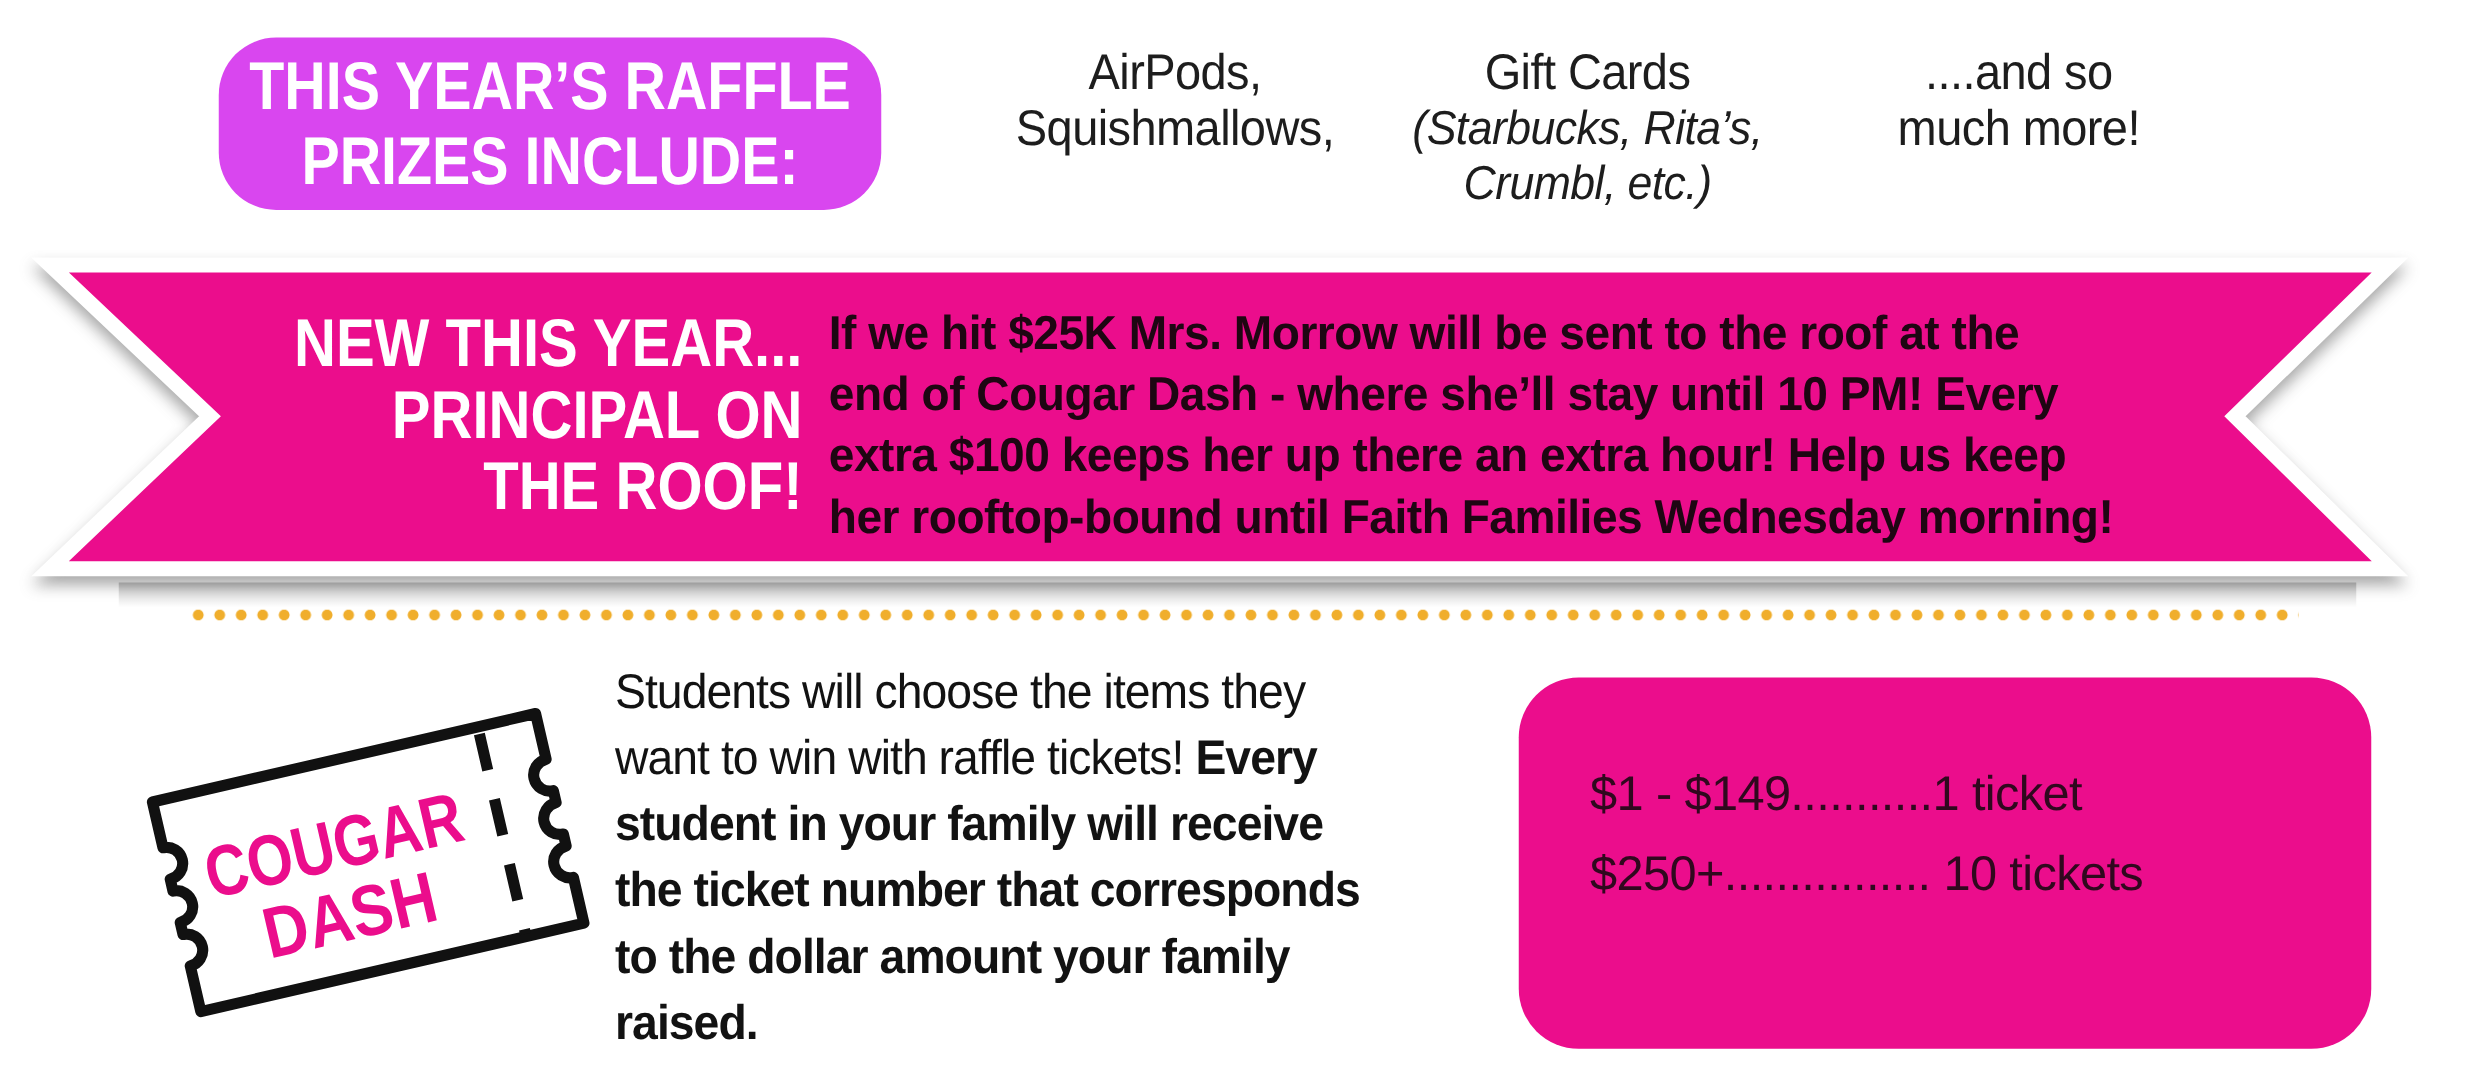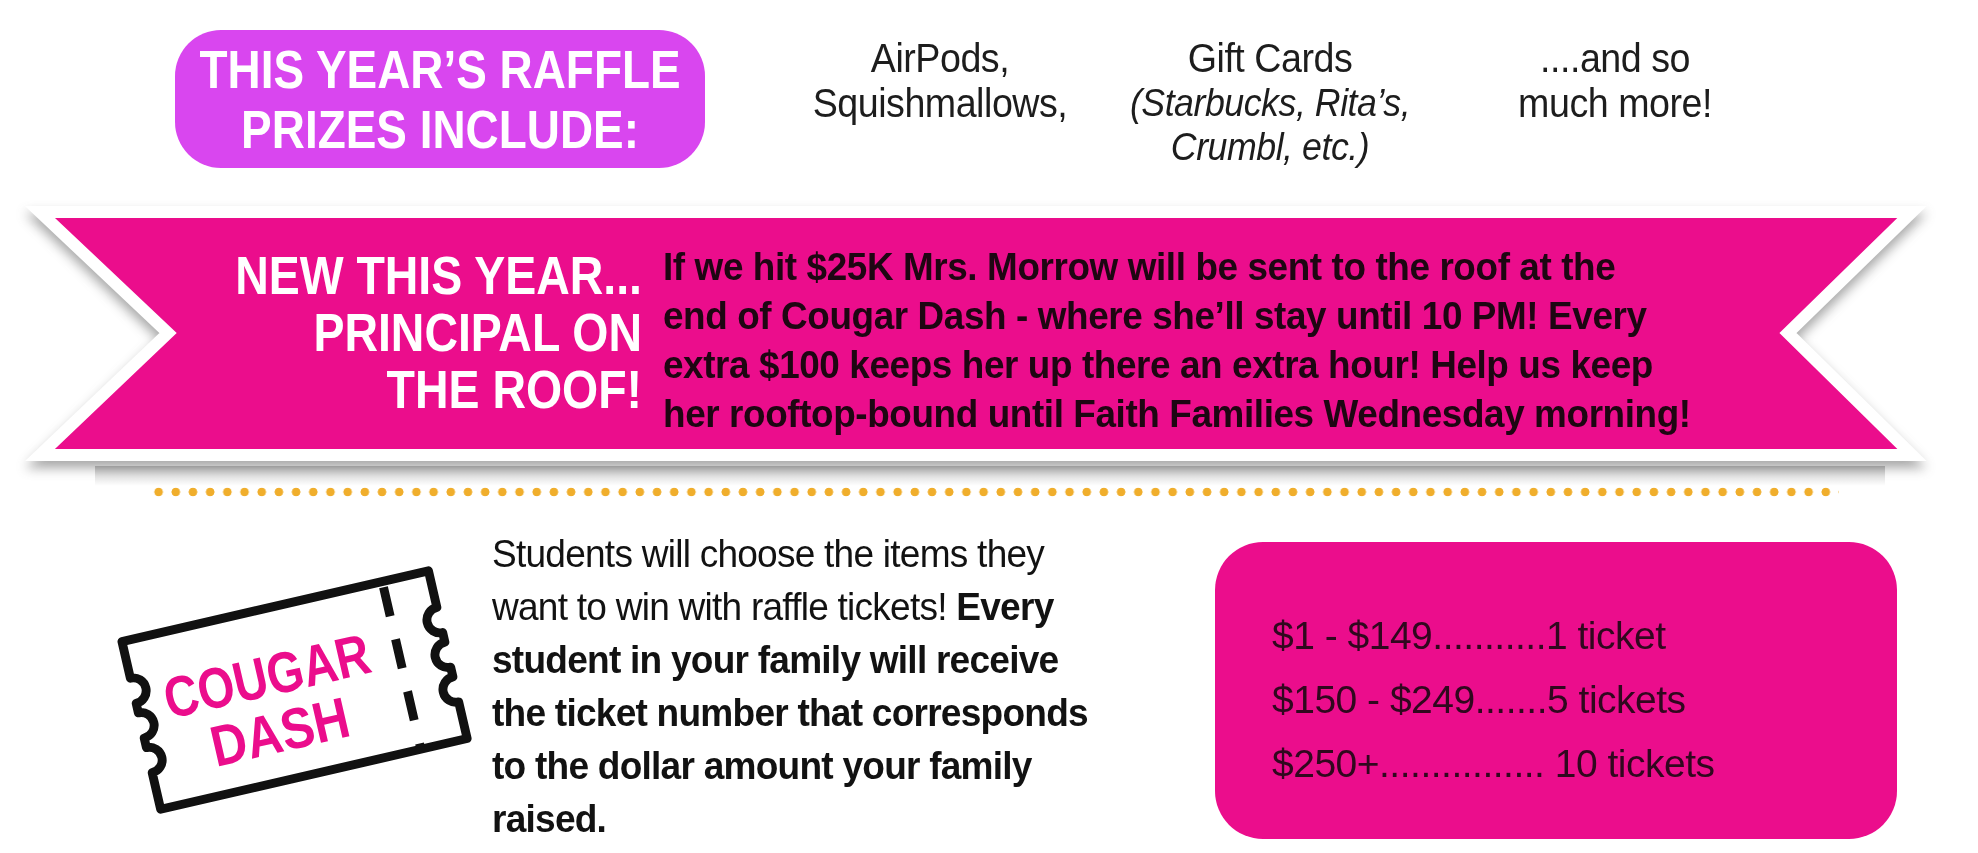--- a/index.html
+++ b/index.html
@@ -139,18 +139,17 @@
     <div><span class="r">want to win with raffle tickets! </span><span class="b">Every</span></div>
     <div><span class="r"></span><span class="b">student in your family will receive</span></div>
     <div><span class="r"></span><span class="b">the ticket number that corresponds</span></div>
     <div><span class="r"></span><span class="b">to the dollar amount your family</span></div>
     <div><span class="r"></span><span class="b">raised.</span></div>
   </div>
 
   <div class="tier-box">
     <div class="tier-lines">
       <div>$1 - $149...........1 ticket</div>
-      <div>$150 - $249.......5 tickets</div>
       <div>$250+................ 10 tickets</div>
     </div>
   </div>
 
 </div>
 
 </body></html>

